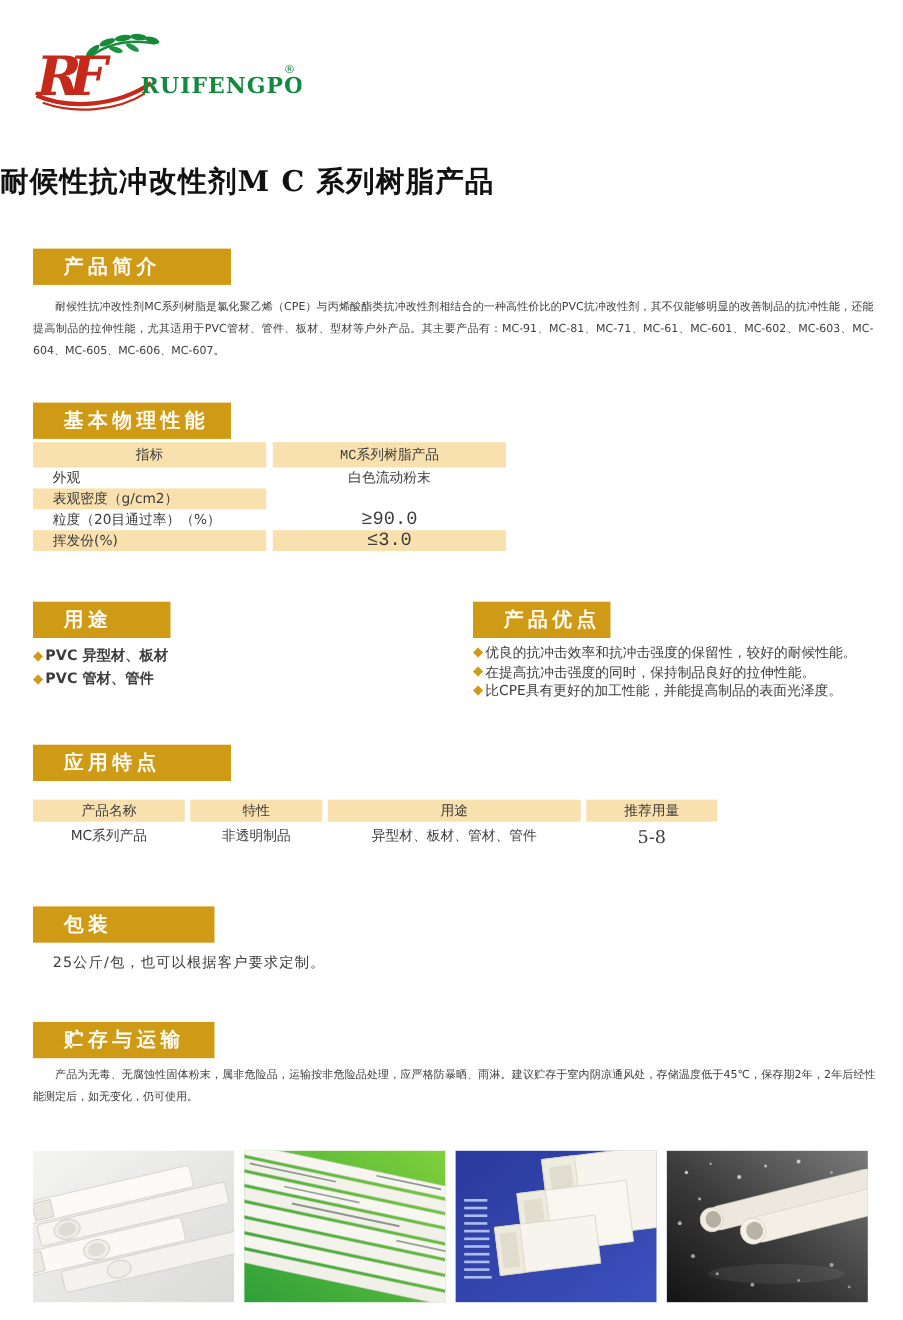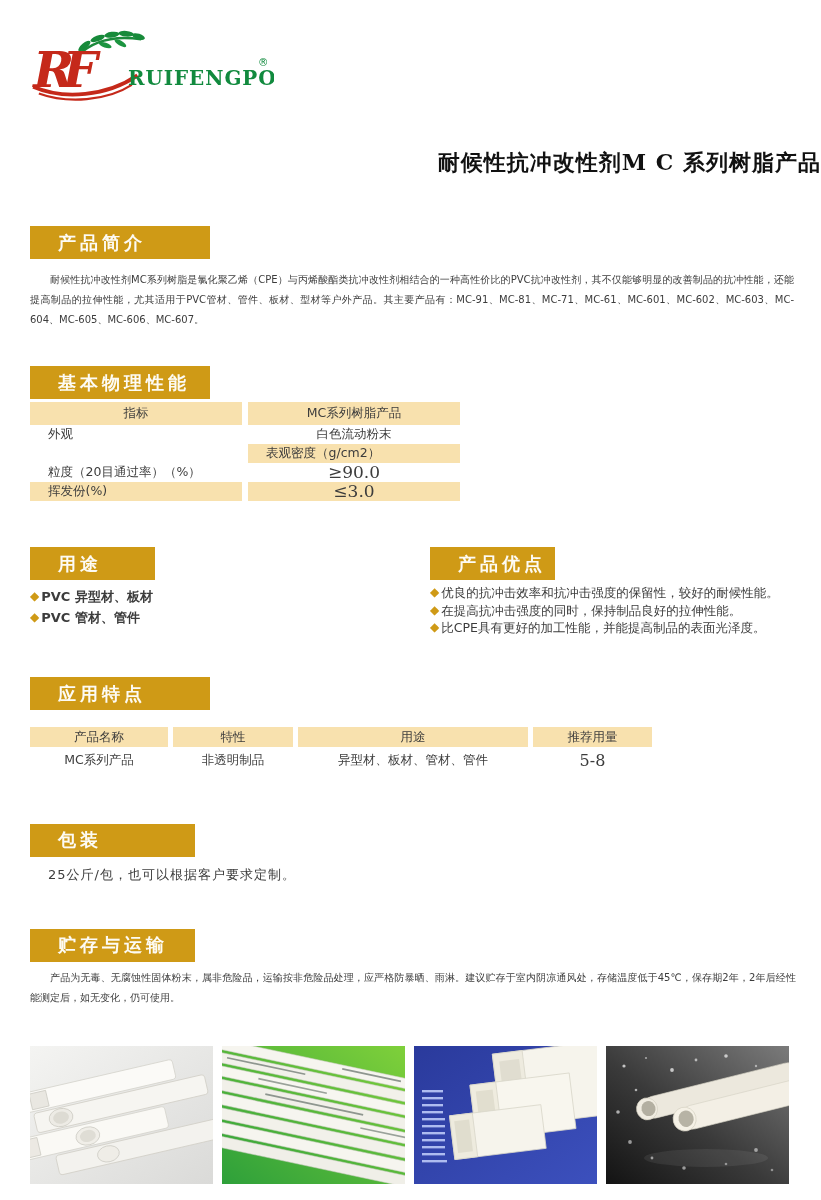--- a/index.html
+++ b/index.html
@@ -9,44 +9,44 @@
     font-family:"DejaVu Sans","Liberation Sans",sans-serif;
     color:var(--c-text,#3c3c3c);
   }
 
   
   .logo { position:absolute; top:26px; left:18px; width:256px; height:78px; }
 
   
   .title {
     position:absolute; top:148px; left:0; width:100%;
-    text-align:right; font-size:22px; font-weight:bold; color:var(--c-title,#111);
+    text-align:left; font-size:26px; font-weight:bold; color:var(--c-title,#111);
     letter-spacing:1px; font-family:"DejaVu Serif","Liberation Serif",serif;
   }
 
   
   .sec-h {
     position:absolute; height:33px; line-height:33px; box-sizing:border-box;
     background:var(--c-gold,#cf9a16); color:#fdfbf4;
     font-size:18px; font-weight:bold; letter-spacing:4px; padding-left:28px;
   }
   .w180 { width:180px; } .w165 { width:165px;font-family:Liberation Serif, serif; } .w125 { width:125px; }
 
   .body-text { font-size:10px; line-height:20px; text-align:justify; color:var(--c-text,#3c3c3c); }
   .intro-text   { position:absolute; top:270px; left:30px; width:764px; text-indent:2em; }
   .storage-text { position:absolute; top:968px; left:30px; width:766px; text-indent:2em; }
   .pack-text    { position:absolute; top:866px; left:48px; font-size:13px; letter-spacing:1px; }
 
   
   .t1 { position:absolute; top:402px; left:30px; width:430px; font-size:12.5px; }
-  .t1-row { display:flex; gap:6px; height:19px;justify-content:flex-end; }
+  .t1-row { display:flex; gap:6px; height:19px; }
   .t1-row.hd { height:23px; }
   .t1 .cell { box-sizing:border-box; display:flex; align-items:center; }
   .t1 .cl { width:212px; padding-left:18px; }
-  .t1 .cr { width:212px; justify-content:center; padding-left:0; }
+  .t1 .cr { width:212px; justify-content:center; padding-left:0;font-family:Liberation Mono, monospace; }
   .t1-row.hd .cl { justify-content:center; padding-left:0; font-weight:500; }
   .t1-row.beige .cell { background:var(--c-beige,#f8e1ae); }
   .num { font-family:"DejaVu Serif","Liberation Serif",serif; font-size:17px; line-height:17px; }
 
   
   .usage-list { position:absolute; top:586px; left:30px; font-size:13px; font-weight:bold; line-height:21px; }
   .adv-list   { position:absolute; top:584px; left:430px; width:380px; font-size:12.5px; line-height:17.5px; }
   .bullet-item { display:flex; align-items:flex-start; }
   .diamond { color:var(--c-gold,#cf9a16); margin-right:2px; font-size:12px; line-height:inherit; }
 

